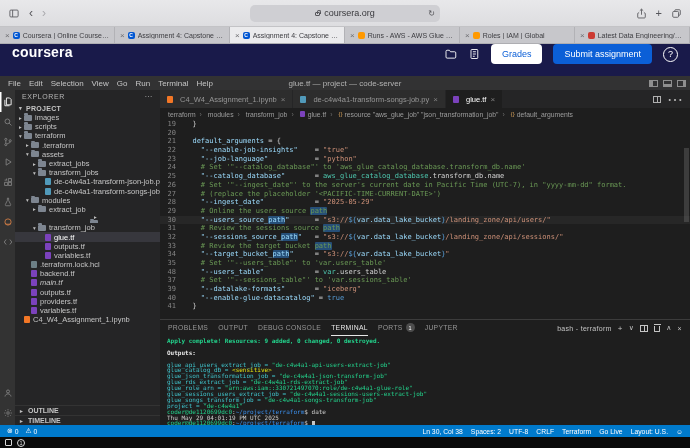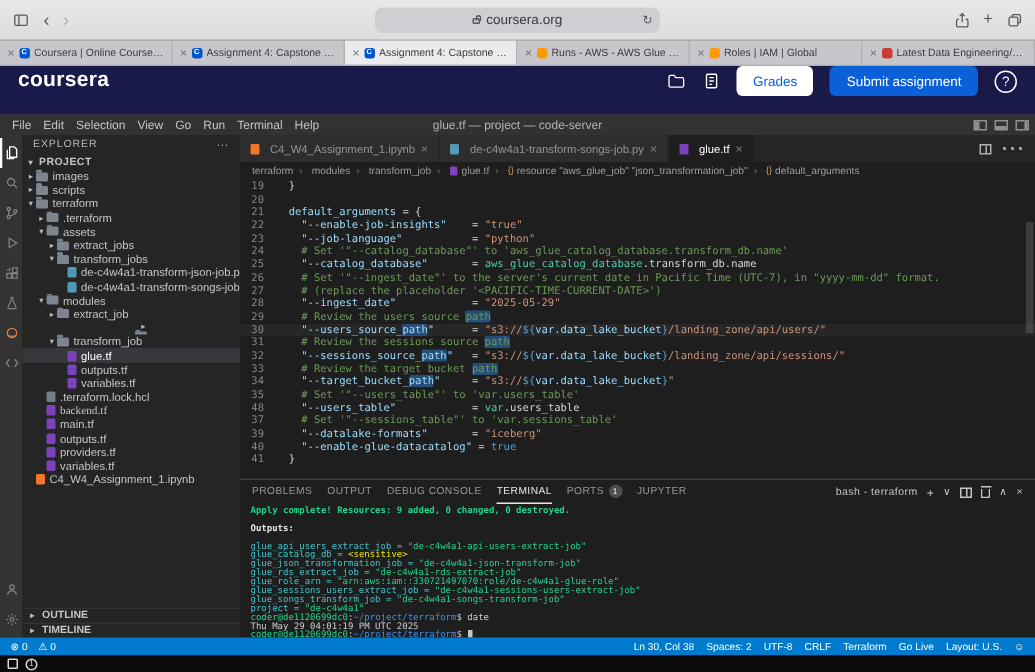--- a/index.html
+++ b/index.html
@@ -375,26 +375,26 @@
             <div class="trow" style="padding-left: 23px;">
               <span class="tw-ch"></span>
               <span class="fi fi-tf"></span>
               <span>variables.tf</span>
             </div>
             <div class="trow" style="padding-left: 9px;">
               <span class="tw-ch"></span>
               <span class="fi fi-hcl"></span>
               <span>.terraform.lock.hcl</span>
             </div>
-            <div class="trow" style="padding-left: 9px; font-family: Liberation Serif, serif;">
+            <div class="trow" style="padding-left: 9px;">
               <span class="tw-ch"></span>
               <span class="fi fi-tf"></span>
               <span>backend.tf</span>
             </div>
-            <div class="trow" style="padding-left: 9px;">
+            <div class="trow" style="padding-left: 9px; font-style: italic;">
               <span class="tw-ch"></span>
               <span class="fi fi-tf"></span>
               <span>main.tf</span>
             </div>
             <div class="trow" style="padding-left: 9px;">
               <span class="tw-ch"></span>
               <span class="fi fi-tf"></span>
               <span>outputs.tf</span>
             </div>
             <div class="trow" style="padding-left: 9px;">
@@ -482,21 +482,21 @@
               <div class="cl"><span class="num">19</span><span class="txt"><span class="c-d">  }</span></span></div>
               <div class="cl"><span class="num">20</span><span class="txt"></span></div>
               <div class="cl"><span class="num">21</span><span class="txt"><span class="c-d">  </span><span class="c-key">default_arguments</span><span class="c-d"> = {</span></span></div>
               <div class="cl"><span class="num">22</span><span class="txt"><span class="c-d">    </span><span class="c-key">"--enable-job-insights"</span><span class="c-d">    = </span><span class="c-str">"true"</span></span></div>
               <div class="cl"><span class="num">23</span><span class="txt"><span class="c-d">    </span><span class="c-key">"--job-language"</span><span class="c-d">           = </span><span class="c-str">"python"</span></span></div>
               <div class="cl"><span class="num">24</span><span class="txt"><span class="c-cm">    # Set '"--catalog_database"' to 'aws_glue_catalog_database.transform_db.name'</span></span></div>
               <div class="cl"><span class="num">25</span><span class="txt"><span class="c-d">    </span><span class="c-key">"--catalog_database"</span><span class="c-d">       = </span><span class="c-type">aws_glue_catalog_database</span><span class="c-d">.transform_db.name</span></span></div>
               <div class="cl"><span class="num">26</span><span class="txt"><span class="c-cm">    # Set '"--ingest_date"' to the server's current date in Pacific Time (UTC-7), in "yyyy-mm-dd" format.</span></span></div>
               <div class="cl"><span class="num">27</span><span class="txt"><span class="c-cm">    # (replace the placeholder '&lt;PACIFIC-TIME-CURRENT-DATE&gt;')</span></span></div>
               <div class="cl"><span class="num">28</span><span class="txt"><span class="c-d">    </span><span class="c-key">"--ingest_date"</span><span class="c-d">            = </span><span class="c-str">"2025-05-29"</span></span></div>
-              <div class="cl"><span class="num">29</span><span class="txt"><span class="c-cm">    # Review the users source </span><span class="c-cm h">path</span></span></div>
+              <div class="cl"><span class="num">29</span><span class="txt"><span class="c-cm">    # Online the users source </span><span class="c-cm h">path</span></span></div>
               <div class="cl cur"><span class="num">30</span><span class="txt"><span class="c-d">    </span><span class="c-key">"--users_source_</span><span class="c-key h">path</span><span class="c-key">"</span><span class="c-d">      = </span><span class="c-str">"s3://</span><span class="c-kw">${</span><span class="c-key">var.data_lake_bucket</span><span class="c-kw">}</span><span class="c-str">/landing_zone/api/users/"</span></span></div>
               <div class="cl"><span class="num">31</span><span class="txt"><span class="c-cm">    # Review the sessions source </span><span class="c-cm h">path</span></span></div>
               <div class="cl"><span class="num">32</span><span class="txt"><span class="c-d">    </span><span class="c-key">"--sessions_source_</span><span class="c-key h">path</span><span class="c-key">"</span><span class="c-d">   = </span><span class="c-str">"s3://</span><span class="c-kw">${</span><span class="c-key">var.data_lake_bucket</span><span class="c-kw">}</span><span class="c-str">/landing_zone/api/sessions/"</span></span></div>
               <div class="cl"><span class="num">33</span><span class="txt"><span class="c-cm">    # Review the target bucket </span><span class="c-cm h">path</span></span></div>
               <div class="cl"><span class="num">34</span><span class="txt"><span class="c-d">    </span><span class="c-key">"--target_bucket_</span><span class="c-key h">path</span><span class="c-key">"</span><span class="c-d">     = </span><span class="c-str">"s3://</span><span class="c-kw">${</span><span class="c-key">var.data_lake_bucket</span><span class="c-kw">}</span><span class="c-str">"</span></span></div>
               <div class="cl"><span class="num">35</span><span class="txt"><span class="c-cm">    # Set '"--users_table"' to 'var.users_table'</span></span></div>
               <div class="cl"><span class="num">48</span><span class="txt"><span class="c-d">    </span><span class="c-key">"--users_table"</span><span class="c-d">            = </span><span class="c-type">var</span><span class="c-d">.users_table</span></span></div>
               <div class="cl"><span class="num">37</span><span class="txt"><span class="c-cm">    # Set '"--sessions_table"' to 'var.sessions_table'</span></span></div>
               <div class="cl"><span class="num">39</span><span class="txt"><span class="c-d">    </span><span class="c-key">"--datalake-formats"</span><span class="c-d">       = </span><span class="c-str">"iceberg"</span></span></div>
               <div class="cl"><span class="num">40</span><span class="txt"><span class="c-d">    </span><span class="c-key">"--enable-glue-datacatalog"</span><span class="c-d"> = </span><span class="c-kw">true</span></span></div>

